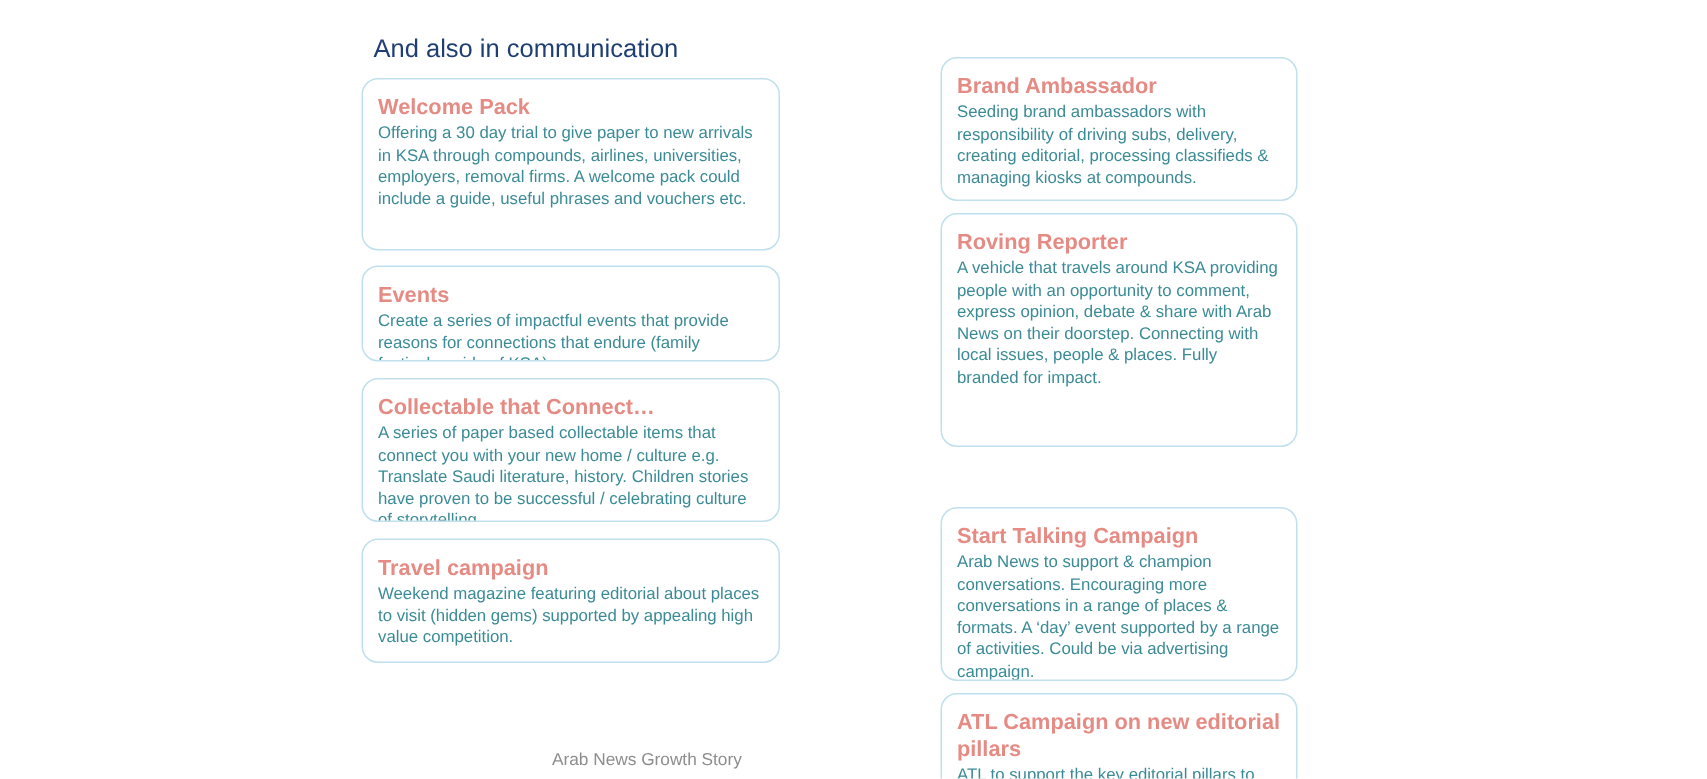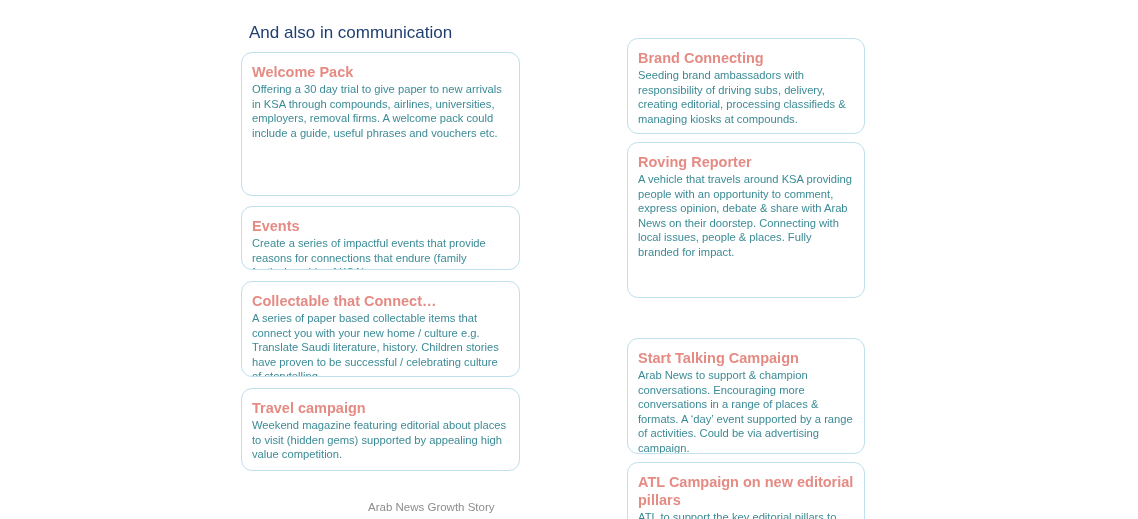--- a/index.html
+++ b/index.html
@@ -74,21 +74,21 @@
   .card-body {
     color: #3b8b96;
     font-size: 11.2px;
     line-height: 14.6px;
     margin: 0;
     font-family: Liberation Sans, sans-serif;
     white-space: pre-line;
   }
 
   
-  #col-left .card:nth-child(1) { height: 144px; }
+  #col-left .card:nth-child(1) { height: 115px; }
   #col-left .card:nth-child(2) { height: 64px;  }
   #col-left .card:nth-child(3) { height: 96px;  }
   #col-left .card:nth-child(4) { height: 83px;  }
 
   #col-right .card:nth-child(1) { height: 96px;  }
   #col-right .card:nth-child(2) { height: 156px; }
   #col-right .card:nth-child(3) { height: 116px; margin-top: 40px; }
   #col-right .card:nth-child(4) { height: 100px; }
 
   #col-left .card:nth-child(2),
@@ -136,21 +136,21 @@
     <div class="card">
       <div class="card-title">Travel campaign</div>
       <div class="card-body">Weekend magazine featuring editorial about places to visit (hidden gems) supported by appealing high value competition.</div>
     </div>
 
   </div>
 
   <div class="column" id="col-right">
 
     <div class="card">
-      <div class="card-title">Brand Connecting</div>
+      <div class="card-title">Brand Ambassador</div>
       <div class="card-body">Seeding brand ambassadors with responsibility of driving subs, delivery, creating editorial, processing classifieds &amp; managing kiosks at compounds.</div>
     </div>
 
     <div class="card">
       <div class="card-title">Roving Reporter</div>
       <div class="card-body">A vehicle that travels around KSA providing people with an opportunity to comment, express opinion, debate &amp; share with Arab News on their doorstep.  Connecting with local issues, people &amp; places.  Fully branded for impact.</div>
     </div>
 
     <div class="card">
       <div class="card-title">Start Talking Campaign</div>

